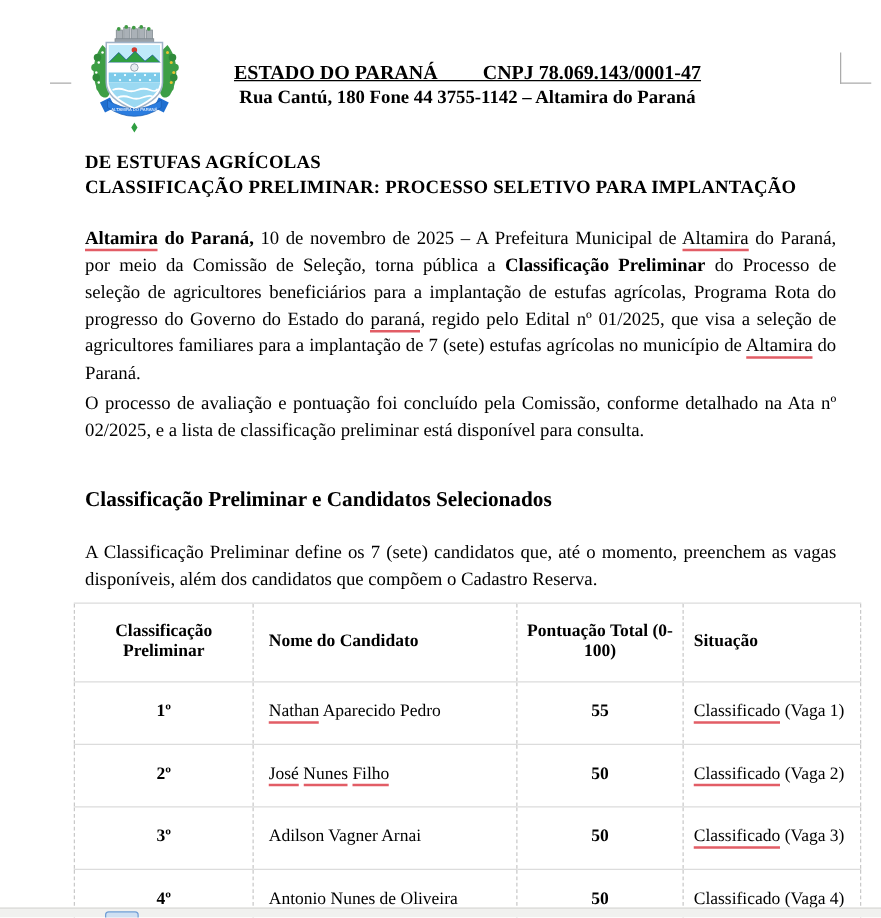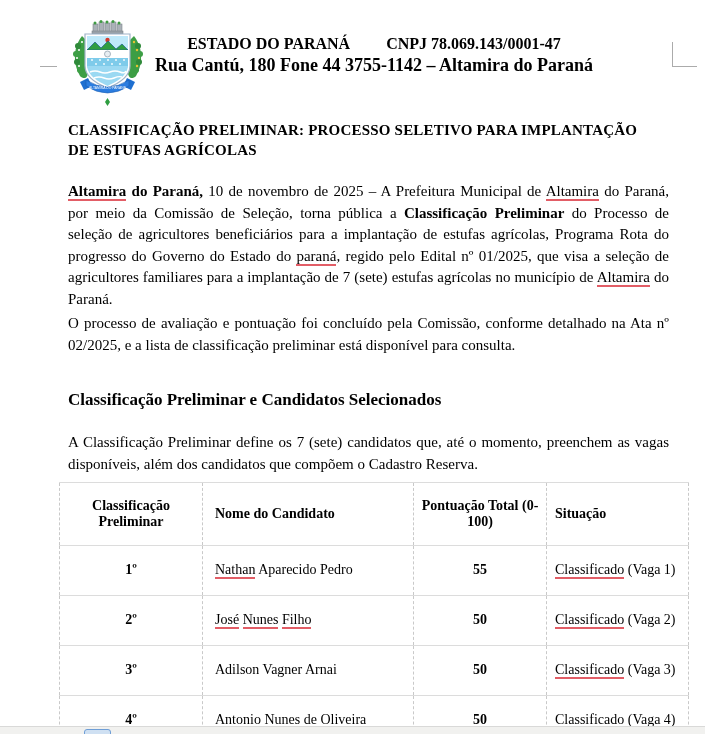--- a/index.html
+++ b/index.html
@@ -10,22 +10,22 @@
   
   .mark { position:absolute; background:#ababab; }
   .mark-left-h  { left:40px; top:66px; width:17px; height:1px; }
   .mark-right-v { left:672px; top:42px; width:1px; height:25px; }
   .mark-right-h { left:672px; top:66px; width:25px; height:1px; }
 
   
   .logo { position:absolute; left:68px; top:20px; width:80px; height:88px; }
   .hdr  { position:absolute; left:148px; top:33px; width:452px; text-align:center; font-weight:bold; }
   .hdr-l1 { font-size:16.5px; text-decoration:underline; white-space:nowrap; }
-  .hdr-l2 { font-size:16px;  white-space:nowrap; margin-top:2px; }
-  .hdr-l3 { font-size:18px; white-space:nowrap; margin-top:2px; }
+  .hdr-l2 { font-size:16px;  text-decoration:underline; white-space:nowrap; margin-top:17px; }
+  .hdr-l3 { font-size:15px; white-space:nowrap; margin-top:2px; }
 
   
   .doc-title { position:absolute; left:68px; top:121px; width:606px;
                font-size:15px; font-weight:bold; line-height:19.5px; letter-spacing:.2px; }
   .para { position:absolute; left:68px; width:601px; font-size:15px;
           line-height:21.5px; text-align:justify; }
   #para1 { top:181px; }
   #para2 { top:313px; }
   #para3 { top:432px; }
   .section-heading { position:absolute; left:68px; top:390px; font-size:17px; font-weight:bold; }
@@ -137,22 +137,22 @@
       <path d="M39.5,78 L42,82 L39.5,86 L37,82 Z" fill="#2f9e41"></path>
     </svg>
   </div>
 
   <div class="hdr">
     <div class="hdr-l2">ESTADO DO PARANÁ&nbsp;&nbsp;&nbsp;&nbsp;&nbsp;&nbsp;&nbsp;&nbsp;&nbsp;CNPJ 78.069.143/0001-47</div>
     <div class="hdr-l3">Rua Cantú, 180 Fone 44 3755-1142 – Altamira do Paraná</div>
   </div>
 
   <div class="doc-title">
+      <div>DE ESTUFAS AGRÍCOLAS</div>
       <div>CLASSIFICAÇÃO PRELIMINAR: PROCESSO SELETIVO PARA IMPLANTAÇÃO</div>
-      <div>DE ESTUFAS AGRÍCOLAS</div>
     </div>
 
   <div class="para" id="para1"><span class="b sq">Altamira</span><span class="b"> do Paraná,</span><span> 10 de novembro de 2025 – A Prefeitura Municipal de </span><span class="sq">Altamira</span><span> do Paraná, por meio da Comissão de Seleção, torna pública a </span><span class="b">Classificação Preliminar</span><span> do Processo de seleção de agricultores beneficiários para a implantação de estufas agrícolas, Programa Rota do progresso do Governo do Estado do </span><span class="sq">paraná</span><span>, regido pelo Edital nº 01/2025, que visa a seleção de agricultores familiares para a implantação de 7 (sete) estufas agrícolas no município de </span><span class="sq">Altamira</span><span> do Paraná.</span></div>
   <div class="para" id="para2">O processo de avaliação e pontuação foi concluído pela Comissão, conforme detalhado na Ata nº 02/2025, e a lista de classificação preliminar está disponível para consulta.</div>
   <div class="section-heading">Classificação Preliminar e Candidatos Selecionados</div>
   <div class="para" id="para3">A Classificação Preliminar define os 7 (sete) candidatos que, até o momento, preenchem as vagas disponíveis, além dos candidatos que compõem o Cadastro Reserva.</div>
 
   <table class="results">
     <colgroup>
         <col class="c1">

